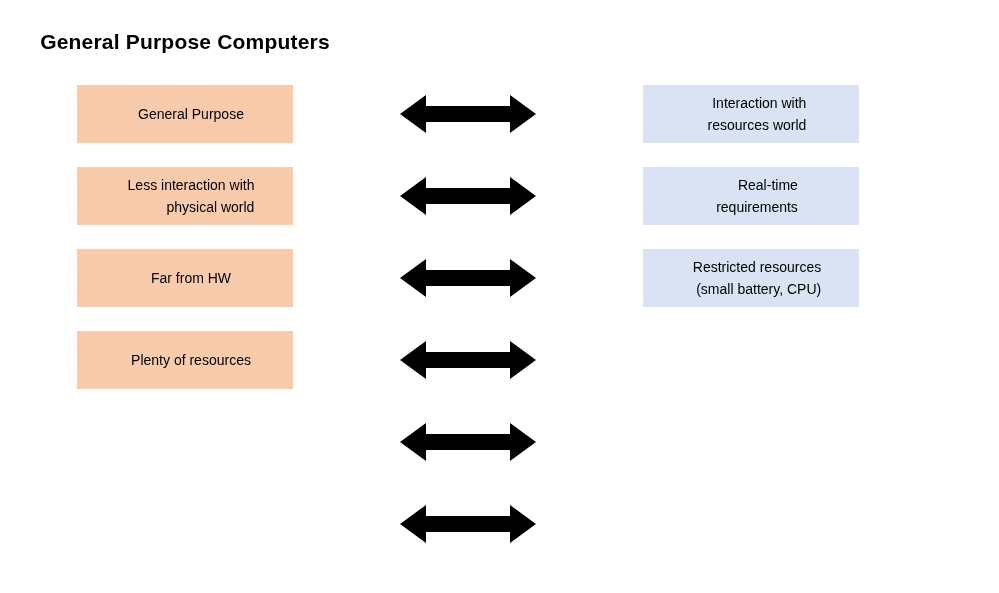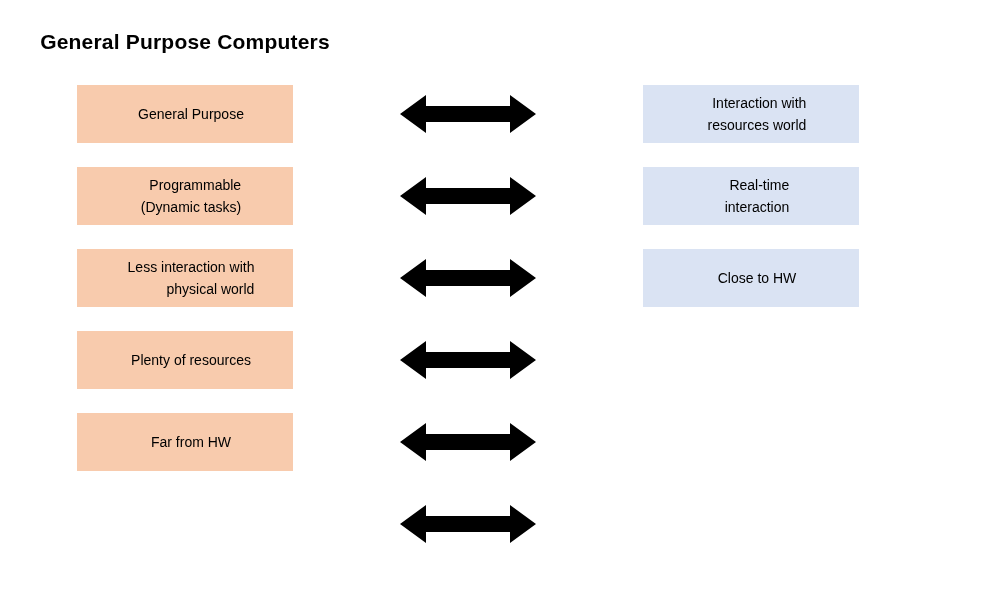--- a/index.html
+++ b/index.html
@@ -73,26 +73,24 @@
 </style>
 </head>
 <body>
 
 <div class="stage">
 
   <div class="col-title left">General Purpose Computers</div>
 
   <div class="boxes left">
     <div class="box left">General Purpose</div>
-    <div class="box left">Programmable
-(Dynamic tasks)</div>
     <div class="box left">Less interaction with
 physical world</div>
+    <div class="box left">Far from HW</div>
     <div class="box left">Plenty of resources</div>
-    <div class="box left">Far from HW</div>
   </div>
 
   <div class="arrows">
     <div class="arrow-cell">
       <svg viewBox="0 0 136 38" aria-hidden="true">
           <polygon points="0,19 26,0 26,11 110,11 110,0 136,19 110,38 110,27 26,27 26,38"></polygon>
         </svg>
     </div>
     <div class="arrow-cell">
       <svg viewBox="0 0 136 38" aria-hidden="true">
@@ -118,17 +116,18 @@
       <svg viewBox="0 0 136 38" aria-hidden="true">
           <polygon points="0,19 26,0 26,11 110,11 110,0 136,19 110,38 110,27 26,27 26,38"></polygon>
         </svg>
     </div>
   </div>
 
   <div class="boxes right">
     <div class="box right">Interaction with
 resources world</div>
     <div class="box right">Real-time
-interaction</div>
-    <div class="box right">Close to HW</div>
+requirements</div>
+    <div class="box right">Restricted resources
+(small battery, CPU)</div>
   </div>
 
 </div>
 
 </body></html>

